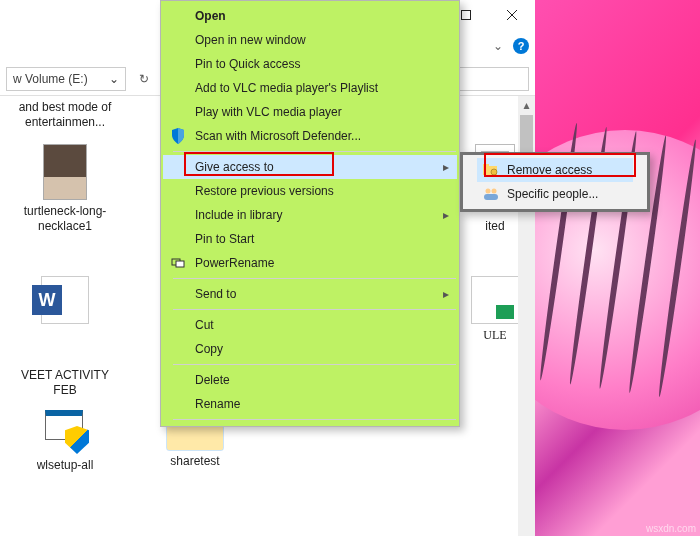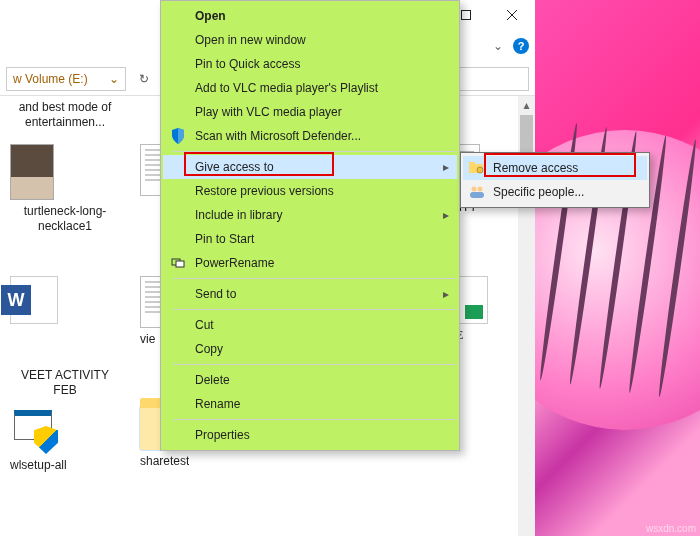--- a/index.html
+++ b/index.html
@@ -63,21 +63,21 @@
     color: #fff; font-weight: bold; font-size: 11px; display: flex;
     align-items: center; justify-content: center;
   }
   .addrbar {
     height: 34px; display: flex; align-items: center; gap: 6px; padding: 0 6px;
     border-bottom: 1px solid #e0e0e0;
   }
   .addr-drop {
     flex: 0 0 120px; height: 24px; border: 1px solid #ccc;
     display: flex; align-items: center; justify-content: space-between;
-    padding: 0 6px; font-size: 12px; color: #a16207;
+    padding: 0 6px; font-size: 12px; color: #404040;
   }
   .refresh, .searchbox {
     height: 24px; display: flex; align-items: center; justify-content: center;
   }
   .refresh { width: 24px; color: #555; }
   .searchbox {
     flex: 1; border: 1px solid #ccc; padding: 0 6px; color: #888;
   }
   .content {
     flex: 1; position: relative; overflow: hidden;
@@ -87,21 +87,21 @@
     background: #f0f0f0; display: flex; flex-direction: column; align-items: center;
   }
   .scrollbar .arrow { height: 17px; width: 100%; display: flex; align-items: center; justify-content: center; color: #666; }
   .scrollbar .thumb { width: 13px; height: 80px; background: #c1c1c1; margin-top: 2px; }
   .icons {
     position: absolute; left: 0; top: 0; right: 17px; bottom: 0;
     padding: 4px 8px;
   }
   .file {
     position: absolute; width: 110px; text-align: center;
-    display: flex; flex-direction: column; align-items: flex-start;
+    display: flex; flex-direction: column; align-items: center;
   }
   .file .label {
     margin-top: 4px; font-size: 12px; color: #222; line-height: 1.25;
     max-height: 2.6em; overflow: hidden;
   }
   .word-icon {
     width: 48px; height: 48px; background: #fff; border: 1px solid #ccc;
     position: relative;
   }
   .word-icon::before {
@@ -186,23 +186,23 @@
   .ctx .ic {
     position: absolute; left: 6px; width: 18px; height: 18px;
     display: flex; align-items: center; justify-content: center;
   }
   .redbox {
     position: absolute; border: 2px solid #e30000; pointer-events: none; z-index: 30;
   }
   .sub {
     position: absolute; z-index: 20;
     left: 460px; top: 152px; width: 190px;
-    background: #f2f2f2; border: 1px solid #737373;
+    background: #f2f2f2; border: 3px solid #737373;
     box-shadow: 4px 4px 8px rgba(0,0,0,.25);
-    padding: 3px 2px;
+    padding: 3px 14px;
   }
   .sub .item {
     height: 24px; display: flex; align-items: center;
     padding-left: 30px; padding-right: 10px;
     font-size: 12px; color: #222; position: relative;
   }
   .sub .item.hl { background: #cde8ff; }
   .sub .ic {
     position: absolute; left: 5px; width: 18px; height: 18px;
     display: flex; align-items: center; justify-content: center;
@@ -360,23 +360,20 @@
       <span>Copy</span>
     </div>
   <div class="sep"></div>
   <div class="item">
       <span>Delete</span>
     </div>
   <div class="item">
       <span>Rename</span>
     </div>
   <div class="sep"></div>
-  <div class="item">
-      <span>Properties</span>
-    </div>
 </div>
 
 <div class="sub">
   <div class="item hl">
     <span class="ic">
       <svg width="16" height="14" viewBox="0 0 16 14">
           <rect x="0" y="3" width="14" height="9" fill="#ffd86b"></rect>
           <rect x="0" y="1" width="6" height="3" fill="#ffd86b"></rect>
           <circle cx="11" cy="9" r="3" fill="#f0c040" stroke="#8a6d1f" stroke-width="0.6"></circle>
         </svg>

